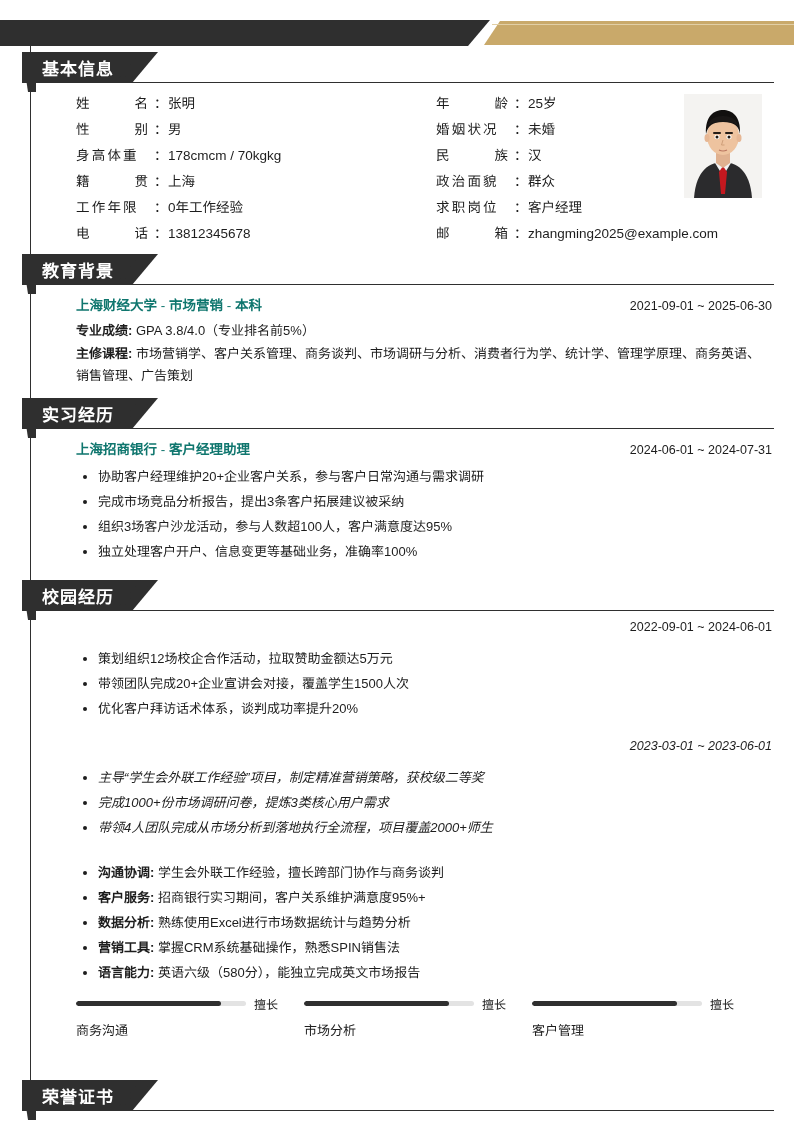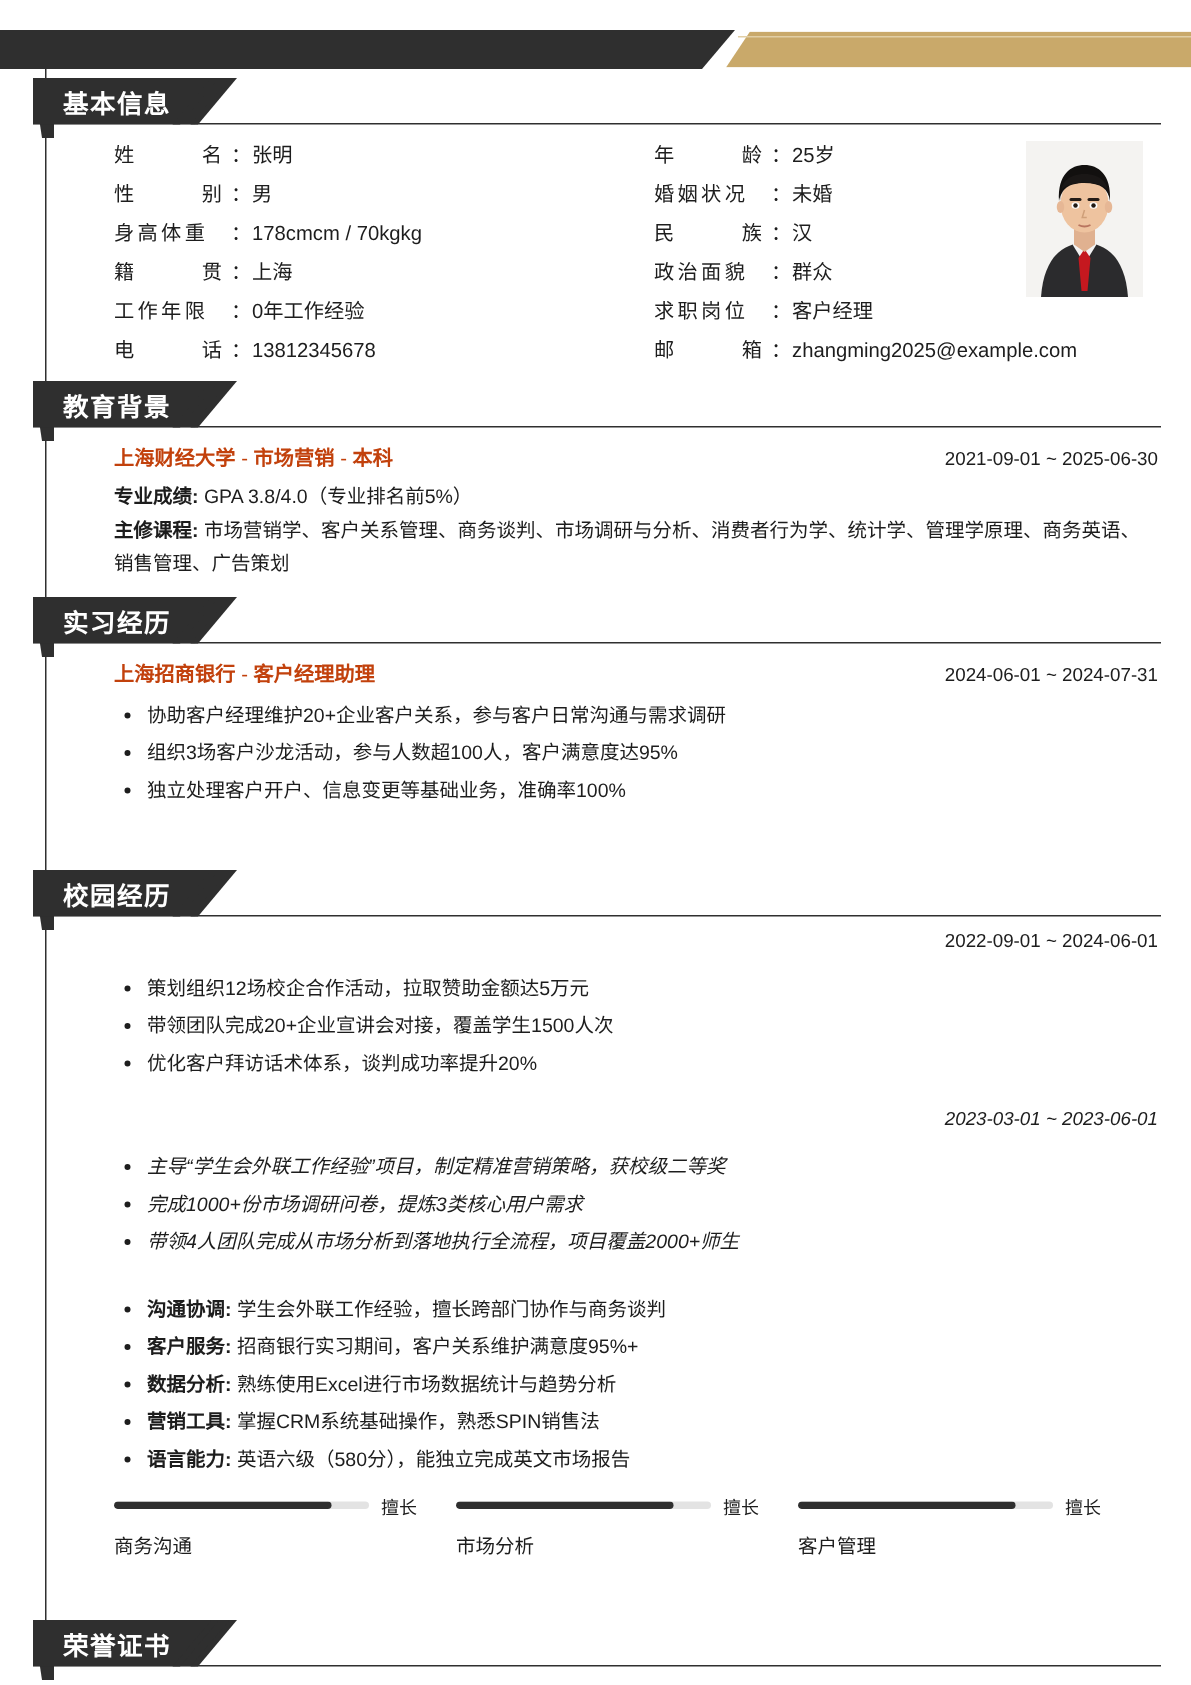--- a/index.html
+++ b/index.html
@@ -179,21 +179,21 @@
   .entry-head {
     display: flex;
     justify-content: space-between;
     align-items: baseline;
     min-height: 22px;
     margin-bottom: 4px;
   }
   .entry-title {
     font-size: 13.5px;
     font-weight: bold;
-    color: #c2410c;
+    color: #0f766e;
   }
   .entry-title .sep { font-weight: normal; }
   .entry-date {
     font-size: 12.5px;
     color: #1d1d1d;
     white-space: nowrap;
   }
   .line {
     font-size: 13px;
     line-height: 22px;
@@ -436,20 +436,21 @@
     <div class="sec-body">
       <div class="entry">
         <div class="entry-head">
           <div class="entry-title">
             <span>上海招商银行</span><span class="sep"> - </span><span>客户经理助理</span>
           </div>
           <div class="entry-date">2024-06-01 ~ 2024-07-31</div>
         </div>
         <ul class="bullets">
           <li>协助客户经理维护20+企业客户关系，参与客户日常沟通与需求调研</li>
+          <li>完成市场竞品分析报告，提出3条客户拓展建议被采纳</li>
           <li>组织3场客户沙龙活动，参与人数超100人，客户满意度达95%</li>
           <li>独立处理客户开户、信息变更等基础业务，准确率100%</li>
         </ul>
       </div>
     </div>
   </div>
 
   <div class="section" style="top:580px;">
     <div class="sec-head">
       <div class="notch"></div>

